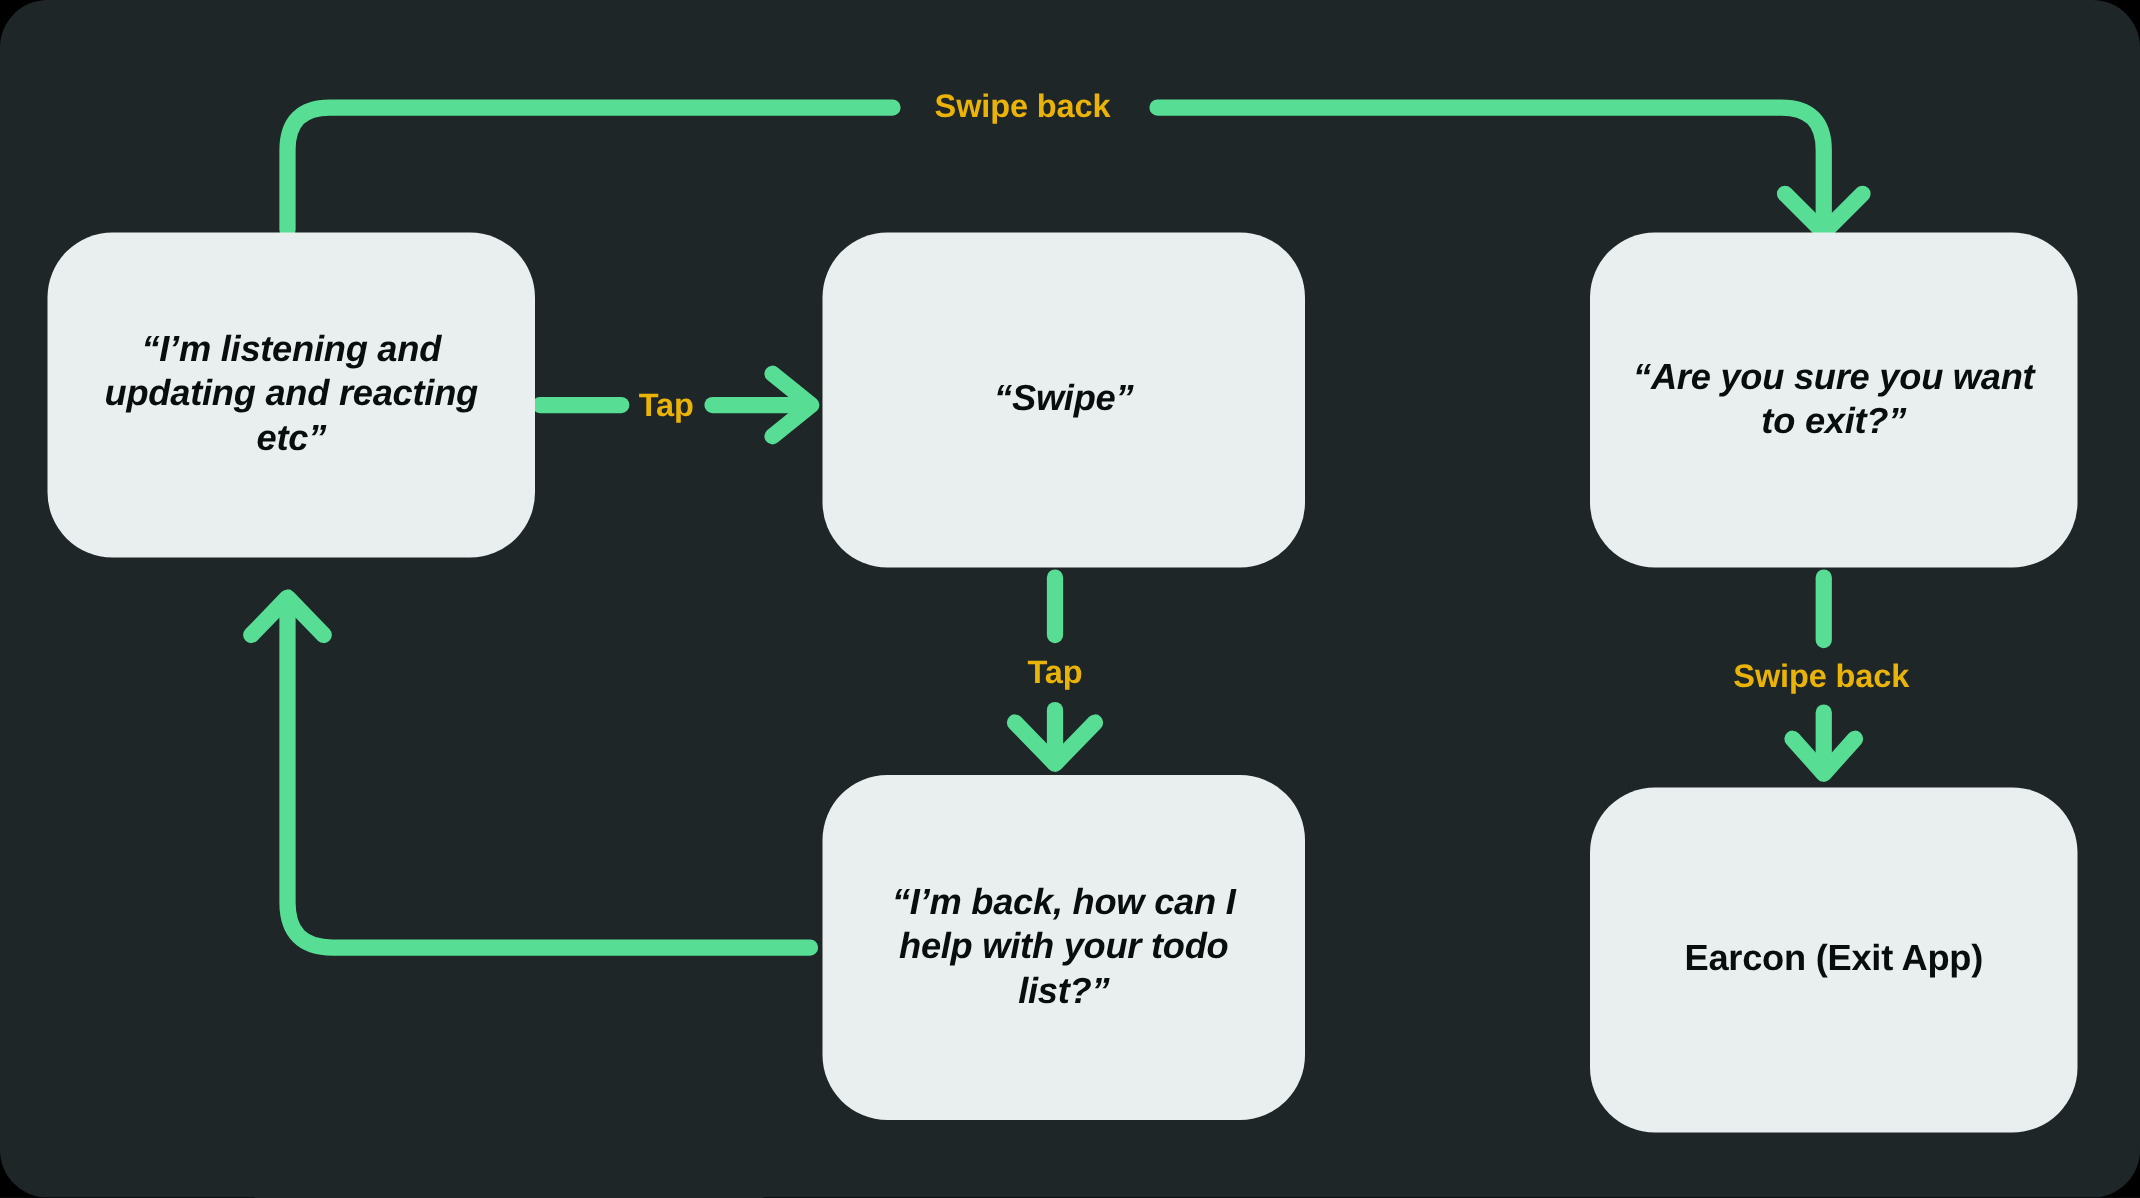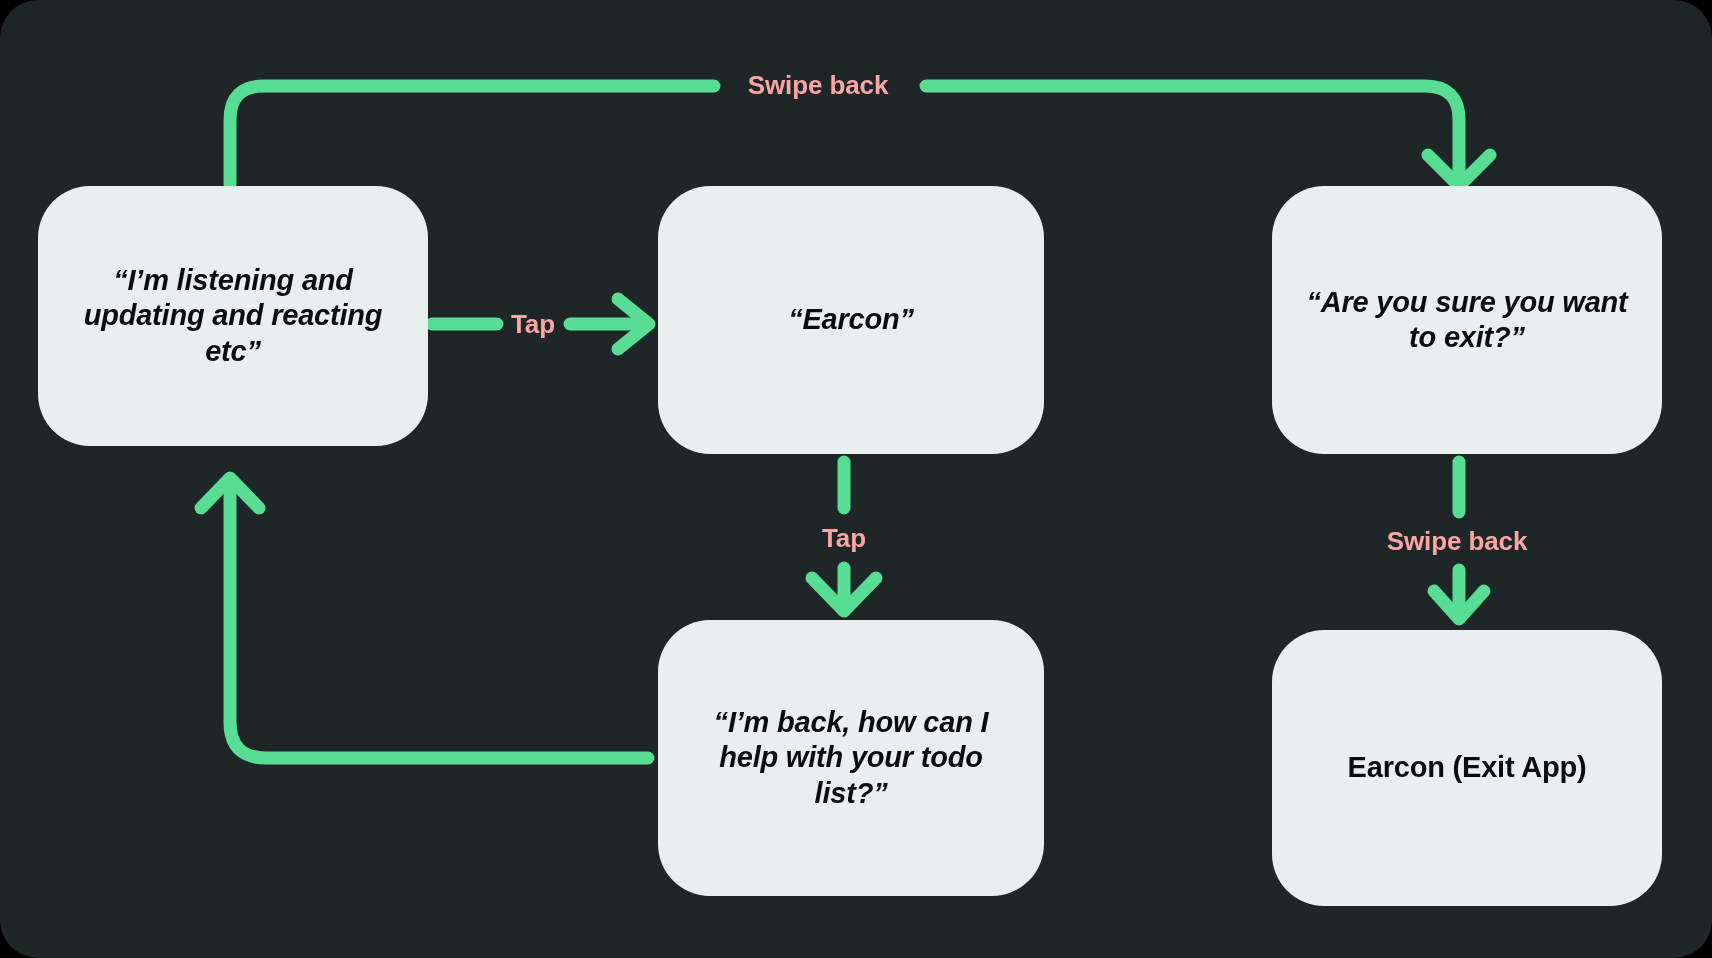--- a/index.html
+++ b/index.html
@@ -50,21 +50,21 @@
     letter-spacing: -0.2px;
     white-space: pre-line;
   }
   .node-label.upright {
     font-style: normal;
   }
   .edge-label {
     position: absolute;
     font-size: 26px;
     font-weight: 700;
-    color: #fca5a5;
+    color: #eab308;
     letter-spacing: -0.1px;
     white-space: nowrap;
     transform: translate(-50%, -50%);
   }
 
   
   #node-listening { left: 38px;   top: 186px; width: 390px; height: 260px; }
   #node-paused    { left: 658px;  top: 186px; width: 386px; height: 268px; }
   #node-exit      { left: 1272px; top: 186px; width: 390px; height: 268px; }
   #node-back      { left: 658px;  top: 620px; width: 386px; height: 276px; }
@@ -104,21 +104,21 @@
         <path d="M 648 758 L 266 758 Q 230 758 230 722 L 230 482"></path>
         <polyline points="201,508 230,478 259,508"></polyline>
       </g>
     </svg>
 
     <div class="node" id="node-listening">
       <div class="node-label">“I’m listening and updating and reacting etc”</div>
     </div>
 
     <div class="node" id="node-paused">
-      <div class="node-label">“Earcon”</div>
+      <div class="node-label">“Swipe”</div>
     </div>
 
     <div class="node" id="node-exit">
       <div class="node-label">“Are you sure you want to exit?”</div>
     </div>
 
     <div class="node" id="node-back">
       <div class="node-label">“I’m back, how can I help with your todo list?”</div>
     </div>
 

